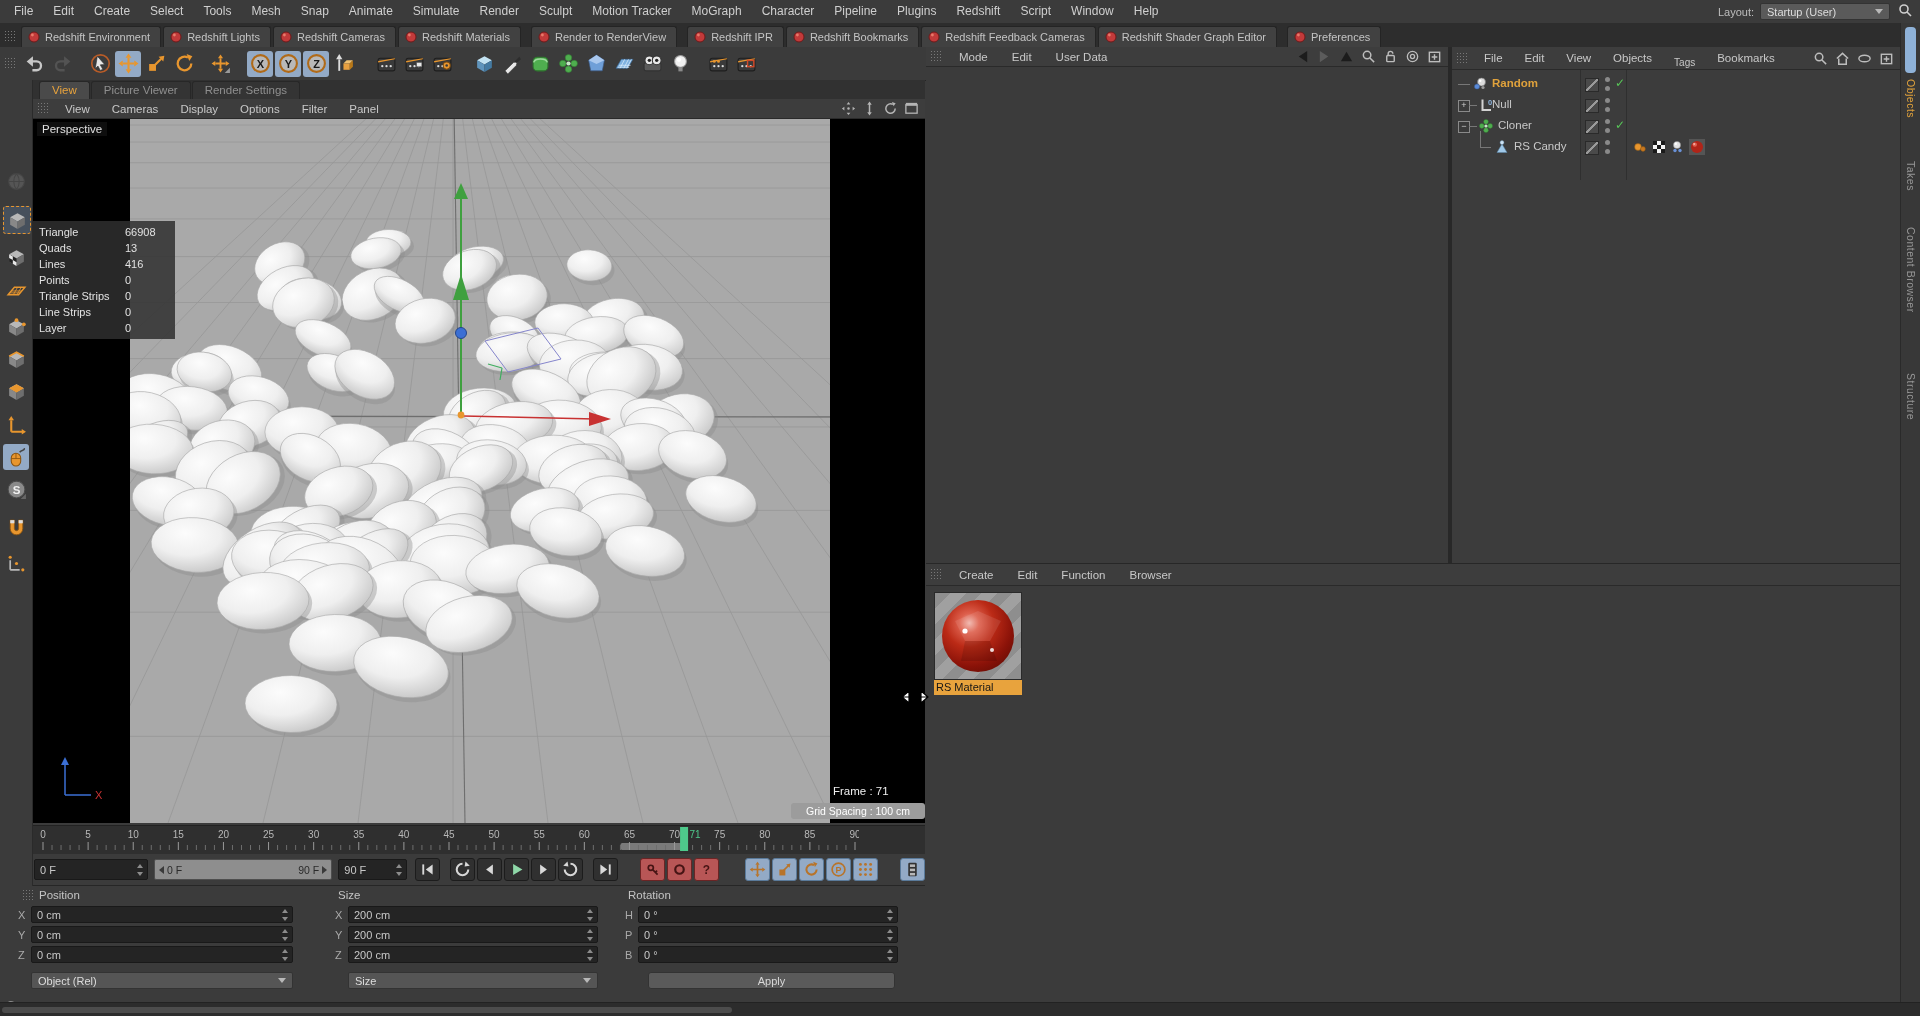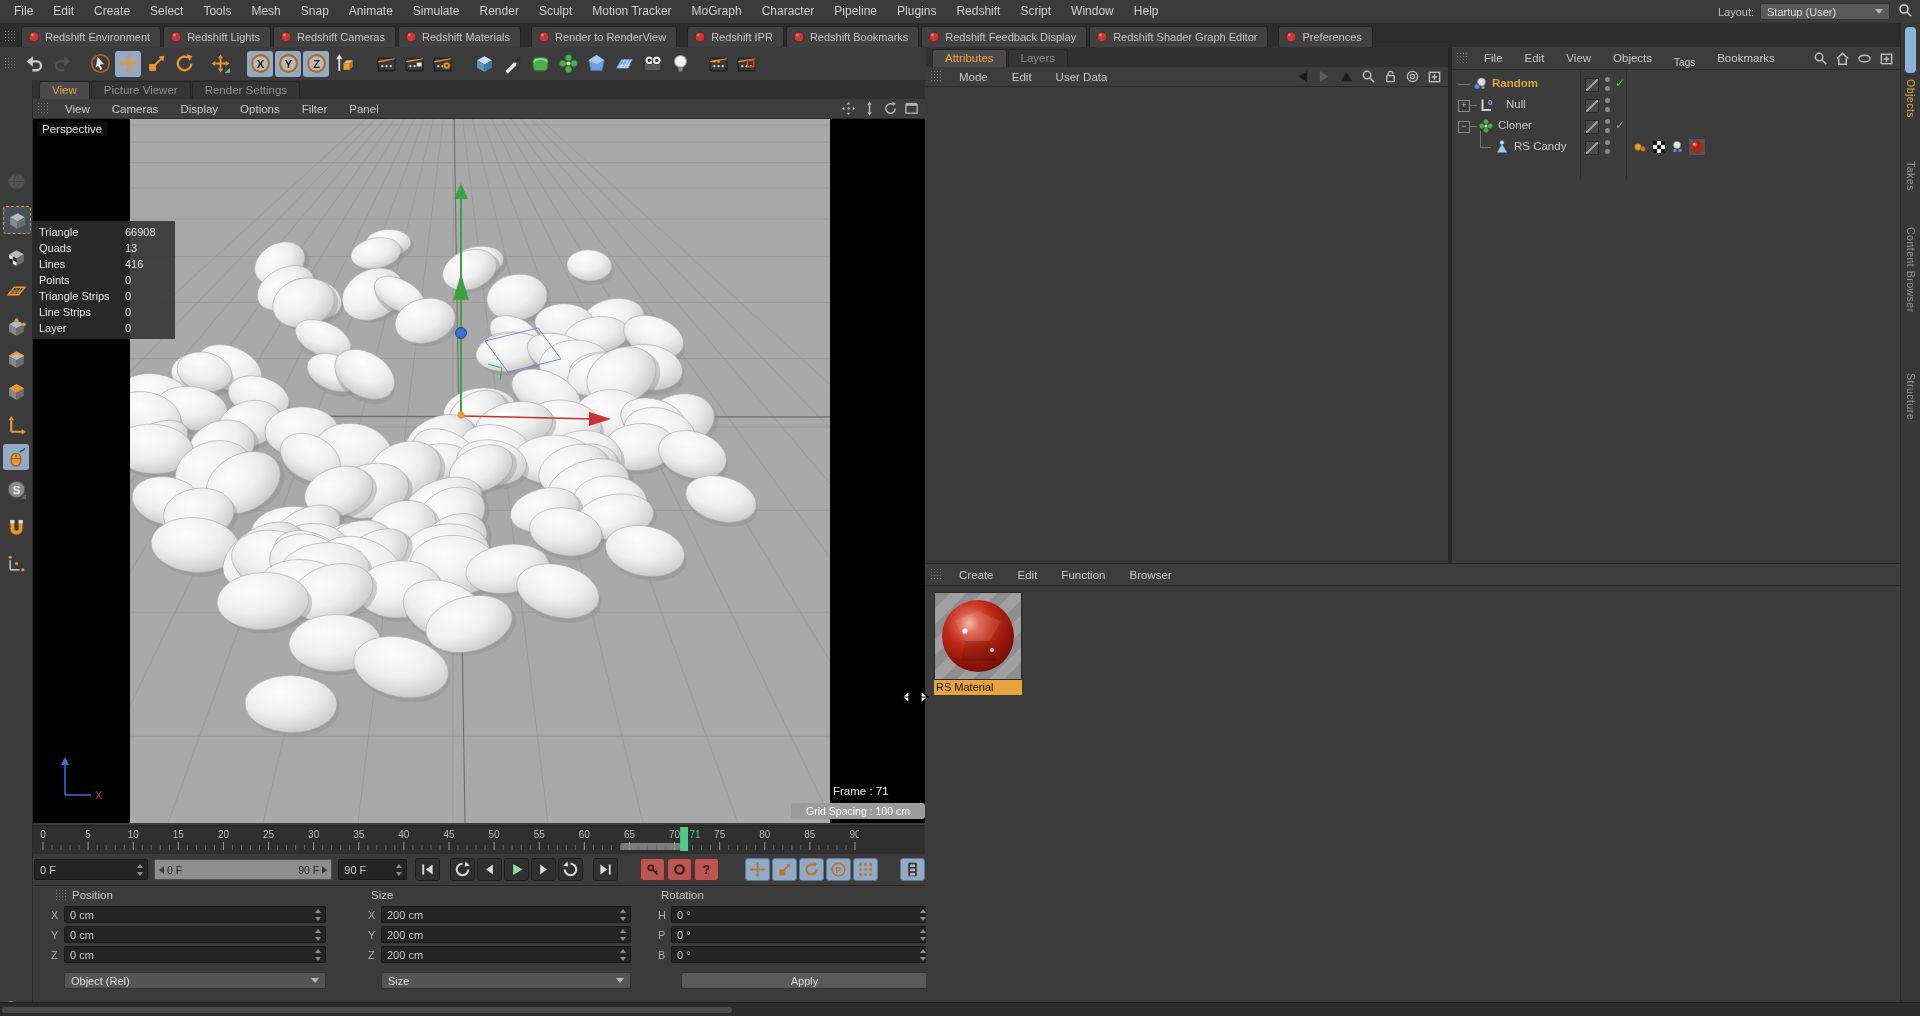--- a/index.html
+++ b/index.html
@@ -132,21 +132,21 @@
               <circle cx="6" cy="6" r="5" fill="#c23a3a" stroke="#6e1a1a"></circle>
               <circle cx="4.4" cy="4" r="1.4" fill="#e87a6a"></circle>
             </svg></div>
           <span>Redshift Bookmarks</span>
         </div>
         <div class="rs-tab">
           <div style="width: 12px; height: 12px;"><svg viewBox="0 0 12 12" width="12" height="12">
               <circle cx="6" cy="6" r="5" fill="#c23a3a" stroke="#6e1a1a"></circle>
               <circle cx="4.4" cy="4" r="1.4" fill="#e87a6a"></circle>
             </svg></div>
-          <span>Redshift Feedback Display</span>
+          <span>Redshift Feedback Cameras</span>
         </div>
         <div class="rs-tab">
           <div style="width: 12px; height: 12px;"><svg viewBox="0 0 12 12" width="12" height="12">
               <circle cx="6" cy="6" r="5" fill="#c23a3a" stroke="#6e1a1a"></circle>
               <circle cx="4.4" cy="4" r="1.4" fill="#e87a6a"></circle>
             </svg></div>
           <span>Redshift Shader Graph Editor</span>
         </div>
         <div class="rs-tab" style="margin-left: 8px;">
           <div style="width: 12px; height: 12px;"><svg viewBox="0 0 12 12" width="12" height="12">
@@ -1300,21 +1300,21 @@
             <g fill="#b8b8b8">
               <rect x="7" y="4" width="6" height="3"></rect>
               <rect x="7" y="9" width="6" height="3"></rect>
               <rect x="7" y="14" width="6" height="3"></rect>
             </g>
           </svg>
         </div>
       </div>
   </div>
 
-  <div class="abs" style="left:51px;top:886px;width:892px;height:116px;background:#3b3b3b;">
+  <div class="abs" style="left:18px;top:886px;width:892px;height:116px;background:#3b3b3b;">
     <div class="row" style="height:18px;">
       <div class="grip"></div>
       <span id="coord-title-0" style="font-size:11.5px;color:#c4c4c4;">Position</span>
       <span id="coord-title-1" class="abs" style="left:320px;font-size:11.5px;color:#c4c4c4;">Size</span>
       <span id="coord-title-2" class="abs" style="left:610px;font-size:11.5px;color:#c4c4c4;">Rotation</span>
     </div>
     <div id="coord-body" class="abs" style="left:0;top:20px;width:892px;height:96px;">
         <div style="position: absolute; left: 0px; top: 3px; width: 12px; font-size: 11px; color: rgb(170, 170, 170);">X</div>
         <div class="field" style="position: absolute; left: 13px; top: 0px; width: 262px; height: 17px;">
           <span>0 cm</span>
@@ -1393,26 +1393,20 @@
           <span class="spin">
             <i class="up"></i>
             <i class="dn"></i>
           </span>
         </div>
         <div style="position: absolute; left: 630px; top: 66px; width: 247px; height: 17px; line-height: 17px; background: rgb(90, 90, 90); border: 1px solid rgb(51, 51, 51); border-radius: 3px; text-align: center; font-size: 11px; color: rgb(216, 216, 216); box-sizing: border-box;">Apply</div>
       </div>
   </div>
 
   <div class="abs" style="left:926px;top:47px;width:522px;height:516px;background:#3b3b3b;">
-    <div class="row" style="height:20px;background:#313131;align-items:flex-end;padding-left:6px;">
-      <div id="attr-tabs" class="row" style="align-items:flex-end;">
-          <div class="tab active">Attributes</div>
-          <div class="tab">Layers</div>
-        </div>
-    </div>
     <div class="row" style="height:19px;background:#3d3d3d;border-bottom:1px solid #2a2a2a;">
       <div class="grip"></div>
       <div id="attr-menu" class="row">
           <div style="padding: 0px 12px; font-size: 11.5px; color: rgb(200, 200, 200); white-space: nowrap;">Mode</div>
           <div style="padding: 0px 12px; font-size: 11.5px; color: rgb(200, 200, 200); white-space: nowrap;">Edit</div>
           <div style="padding: 0px 12px; font-size: 11.5px; color: rgb(200, 200, 200); white-space: nowrap;">User Data</div>
         </div>
       <div style="flex:1"></div>
       <div id="attr-icons" class="row" style="gap:7px;margin-right:6px;">
           <div style="width: 15px; height: 15px;"><svg viewBox="0 0 16 16">
@@ -1496,21 +1490,21 @@
           </div>
           <div class="check" style="position: absolute; left: 163px; top: 4px;">✓</div>
         </div>
         <div style="position: absolute; left: 0px; top: 25px; width: 448px; height: 20px;">
           <div style="position: absolute; left: 6px; top: 5px; width: 10px; height: 10px; background: rgb(58, 58, 58); border: 1px solid rgb(138, 138, 138); font-size: 9px; line-height: 9px; text-align: center; color: rgb(207, 207, 207);">+</div>
           <div style="position: absolute; left: 17px; top: 10px; width: 8px; height: 1px; background: rgb(119, 119, 119);"></div>
           <div style="position: absolute; left: 26px; top: 2px; width: 16px; height: 16px;"><svg viewBox="0 0 16 16">
               <path d="M4.5 2.5V13H13" fill="none" stroke="#d2d2d2" stroke-width="2"></path>
               <text x="10" y="8" font-size="7.5" font-weight="bold" fill="#8fb6e0" font-family="Liberation Sans,sans-serif">0</text>
             </svg></div>
-          <div class="omlabel" style="position: absolute; left: 54px; top: 3px;">Null</div>
+          <div class="omlabel" style="position: absolute; left: 40px; top: 3px;">Null</div>
           <div style="position: absolute; left: 133px; top: 4px; width: 12px; height: 12px; background: linear-gradient(135deg, transparent 44%, rgb(154, 154, 154) 44%, rgb(154, 154, 154) 56%, transparent 56%) rgb(74, 74, 74); border: 1px solid rgb(42, 42, 42);"></div>
           <div style="position: absolute; left: 153px; top: 3px; width: 6px; height: 14px; display: flex; flex-direction: column; justify-content: space-between;">
             <div style="width: 5px; height: 5px; border-radius: 50%; background: rgb(138, 138, 138);"></div>
             <div style="width: 5px; height: 5px; border-radius: 50%; background: rgb(138, 138, 138);"></div>
           </div>
         </div>
         <div style="position: absolute; left: 0px; top: 46px; width: 448px; height: 20px;">
           <div style="position: absolute; left: 6px; top: 5px; width: 10px; height: 10px; background: rgb(58, 58, 58); border: 1px solid rgb(138, 138, 138); font-size: 9px; line-height: 9px; text-align: center; color: rgb(207, 207, 207);">−</div>
           <div style="position: absolute; left: 17px; top: 10px; width: 8px; height: 1px; background: rgb(119, 119, 119);"></div>
           <div style="position: absolute; left: 26px; top: 2px; width: 16px; height: 16px;"><svg viewBox="0 0 16 16">

